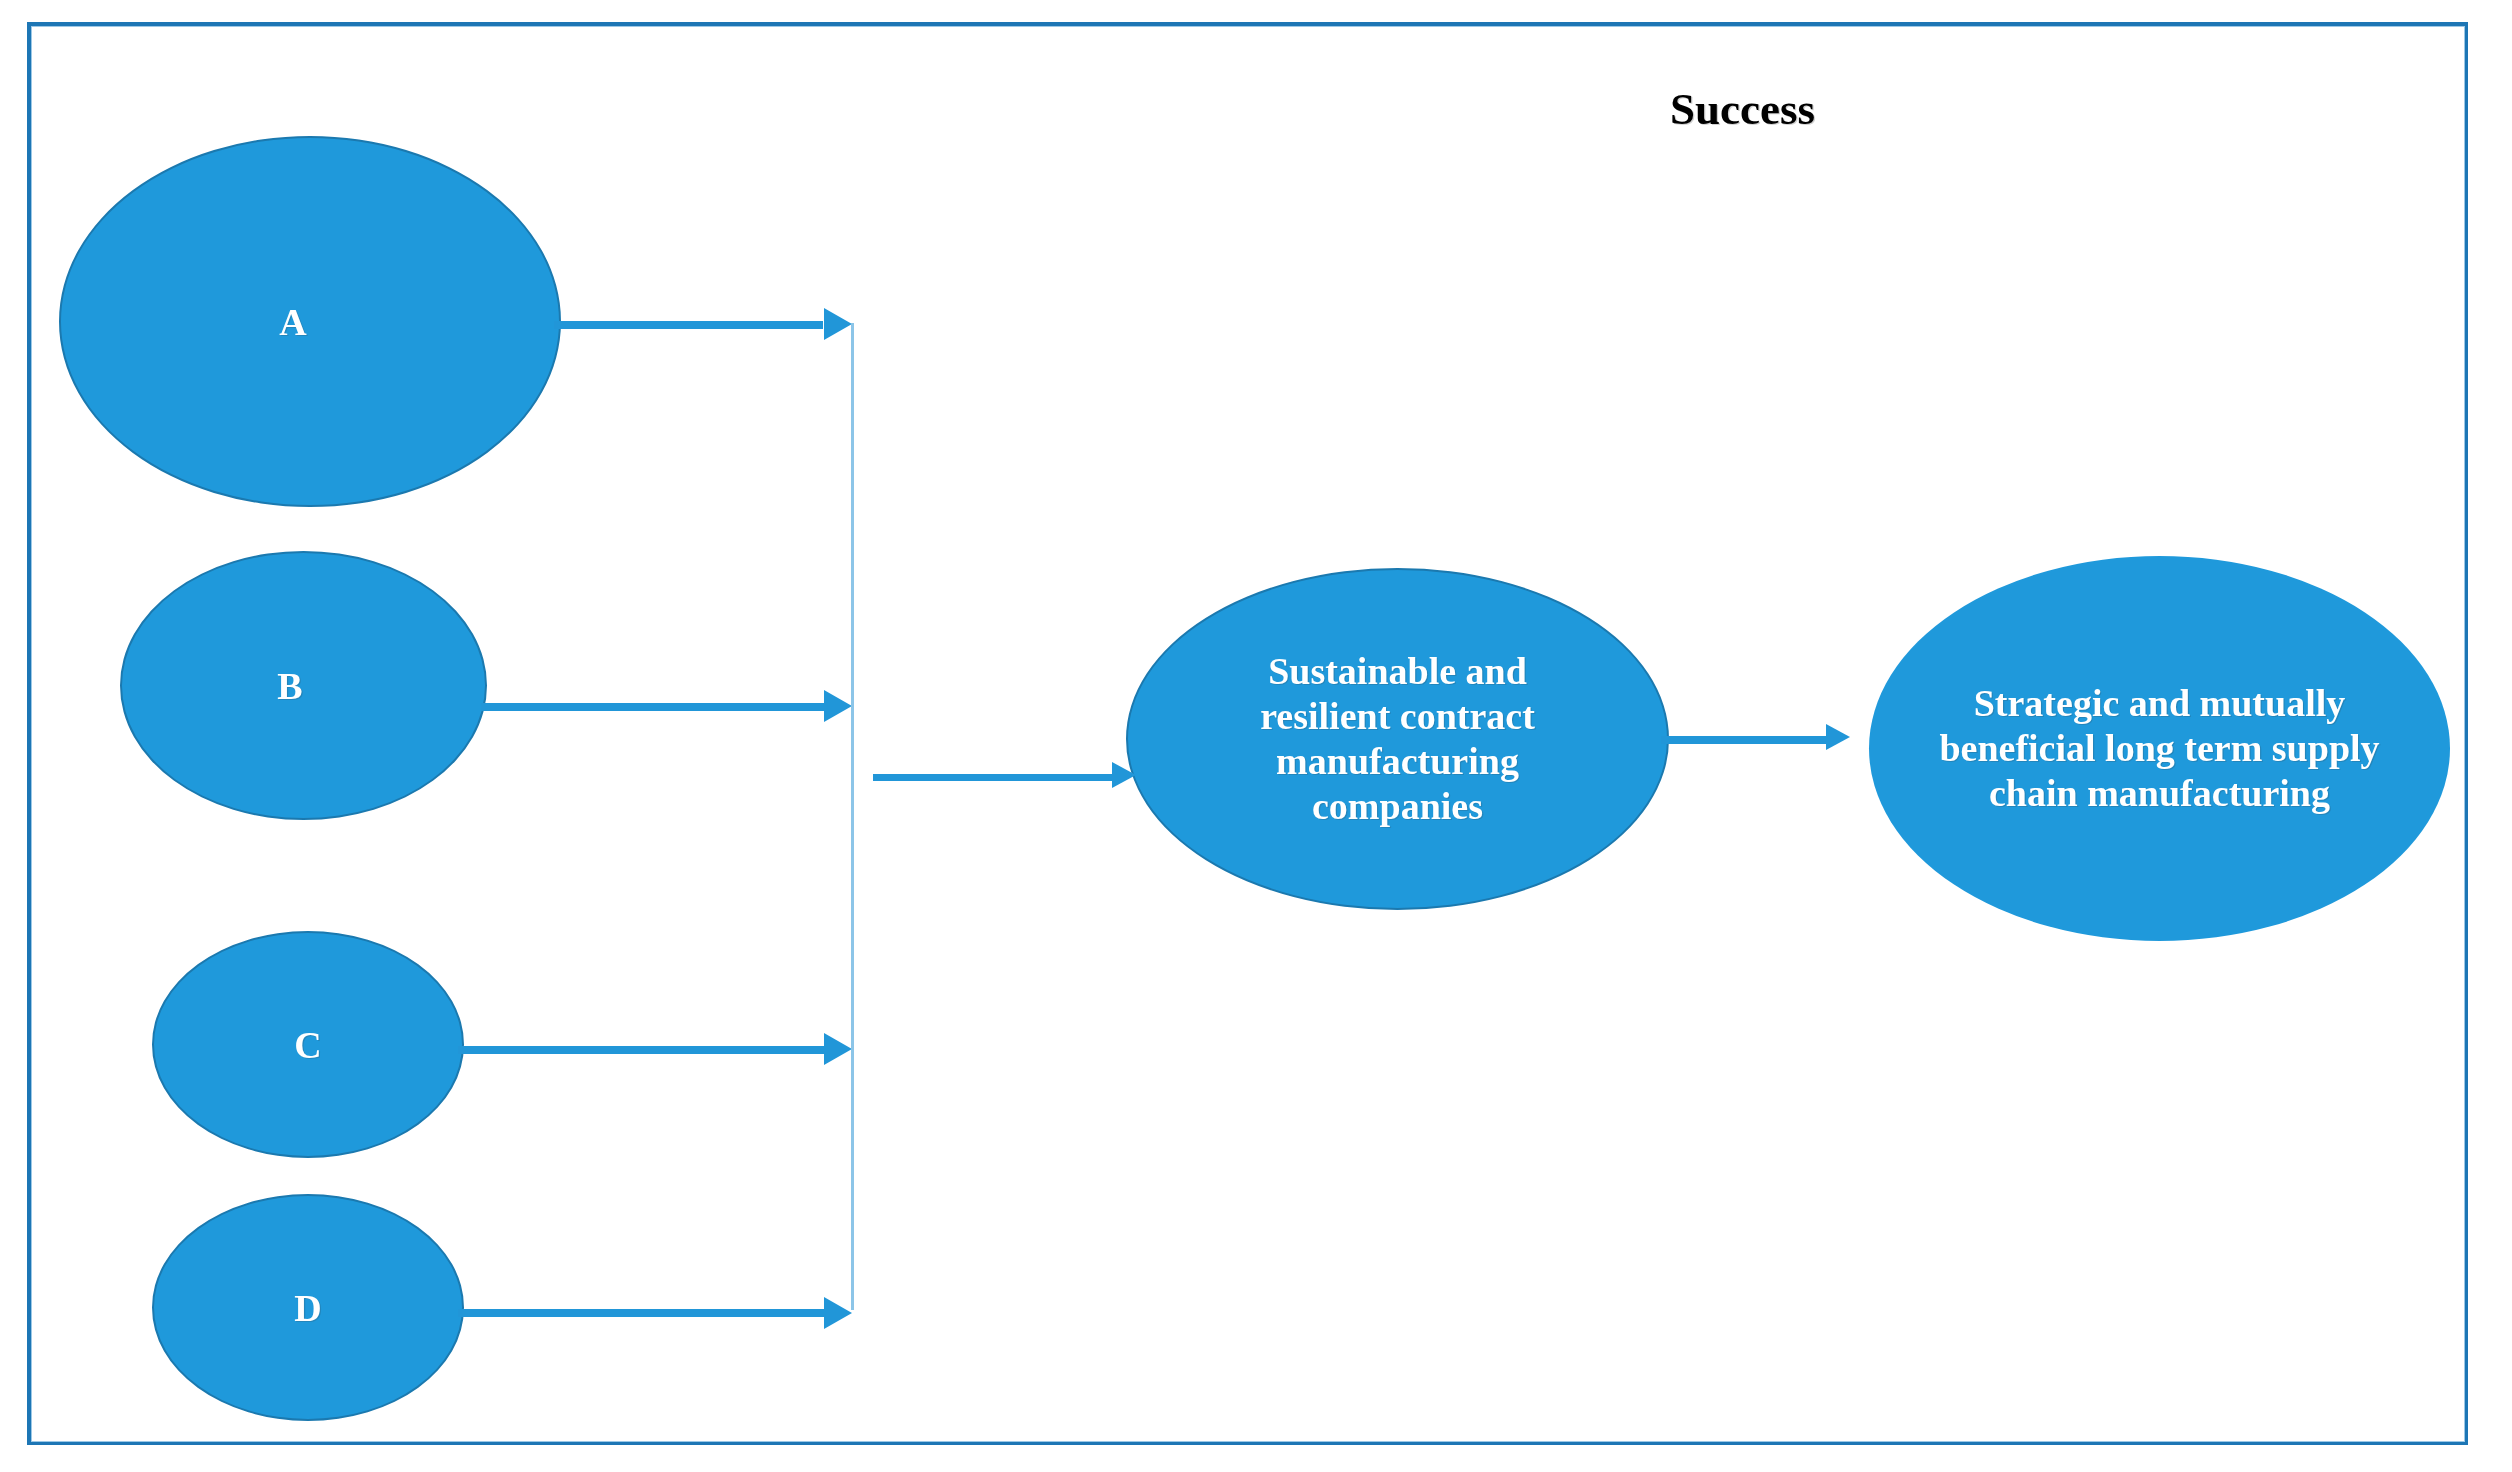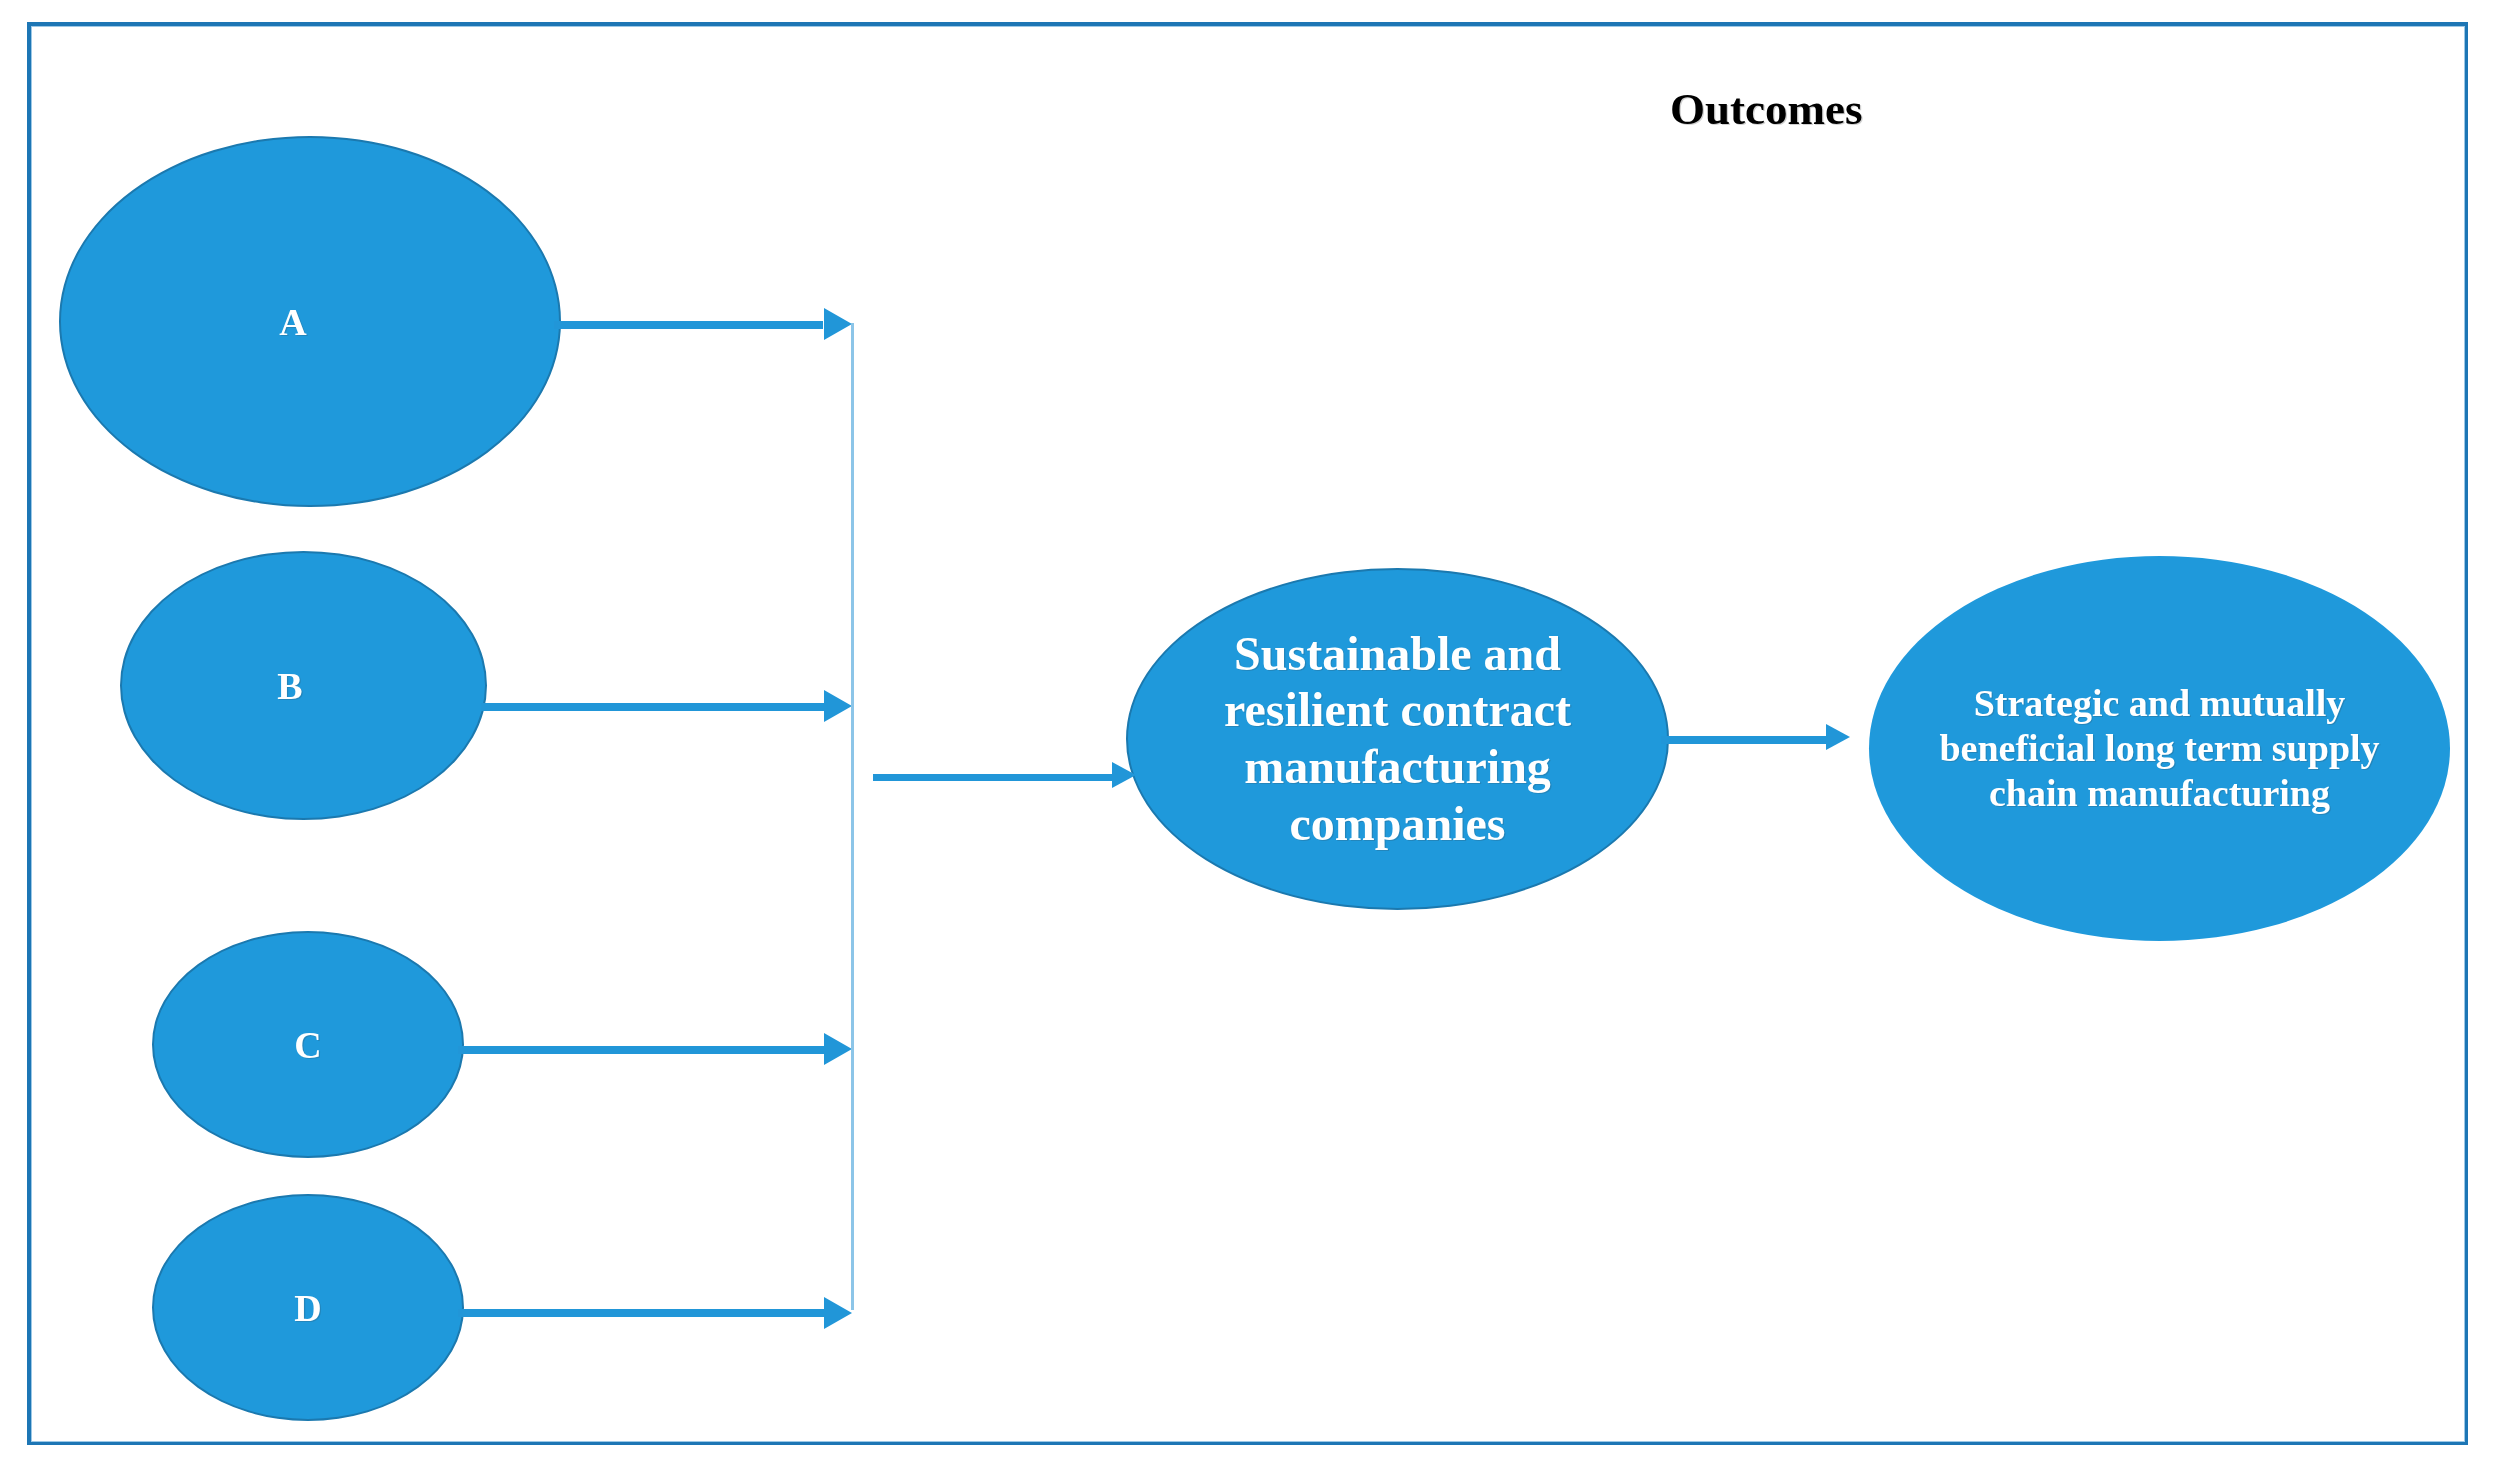--- a/index.html
+++ b/index.html
@@ -86,21 +86,21 @@
   #node-b .node-label  { font-size: 38px; transform: translate(-13.5px, 0); }
   #node-c  { left: 152px; top: 931px; width: 312px; height: 227px; }
   #node-c .node-label  { font-size: 38px; transform: translate(0, 0); }
   #node-d  { left: 152px; top: 1194px; width: 312px; height: 227px; }
   #node-d .node-label  { font-size: 38px; transform: translate(0, 0); }
   
   #node-center {
     left: 1126px; top: 568px; width: 543px; height: 342px;
   }
   #node-center .node-label {
-    font-size: 48px;
+    font-size: 38px;
     line-height: 1.18;
     width: 380px;
   }
   #node-right {
     left: 1869px; top: 556px; width: 581px; height: 385px;
     border: none;
   }
   #node-right .node-label {
     font-size: 38px;
     line-height: 1.18;
@@ -154,21 +154,21 @@
 </style>
 </head>
 <body>
 
 <div id="canvas">
 
   <div class="frame"></div>
   <div class="frame-inner-hairline"></div>
 
 
-  <div class="col-heading" id="heading-outcomes">Outcomes</div>
+  <div class="col-heading" id="heading-outcomes">Success</div>
 
   <div class="node bordered" id="node-a">
     <span class="node-label">A</span>
   </div>
 
   <div class="node bordered" id="node-b">
     <span class="node-label">B</span>
   </div>
 
   <div class="node bordered" id="node-c">

